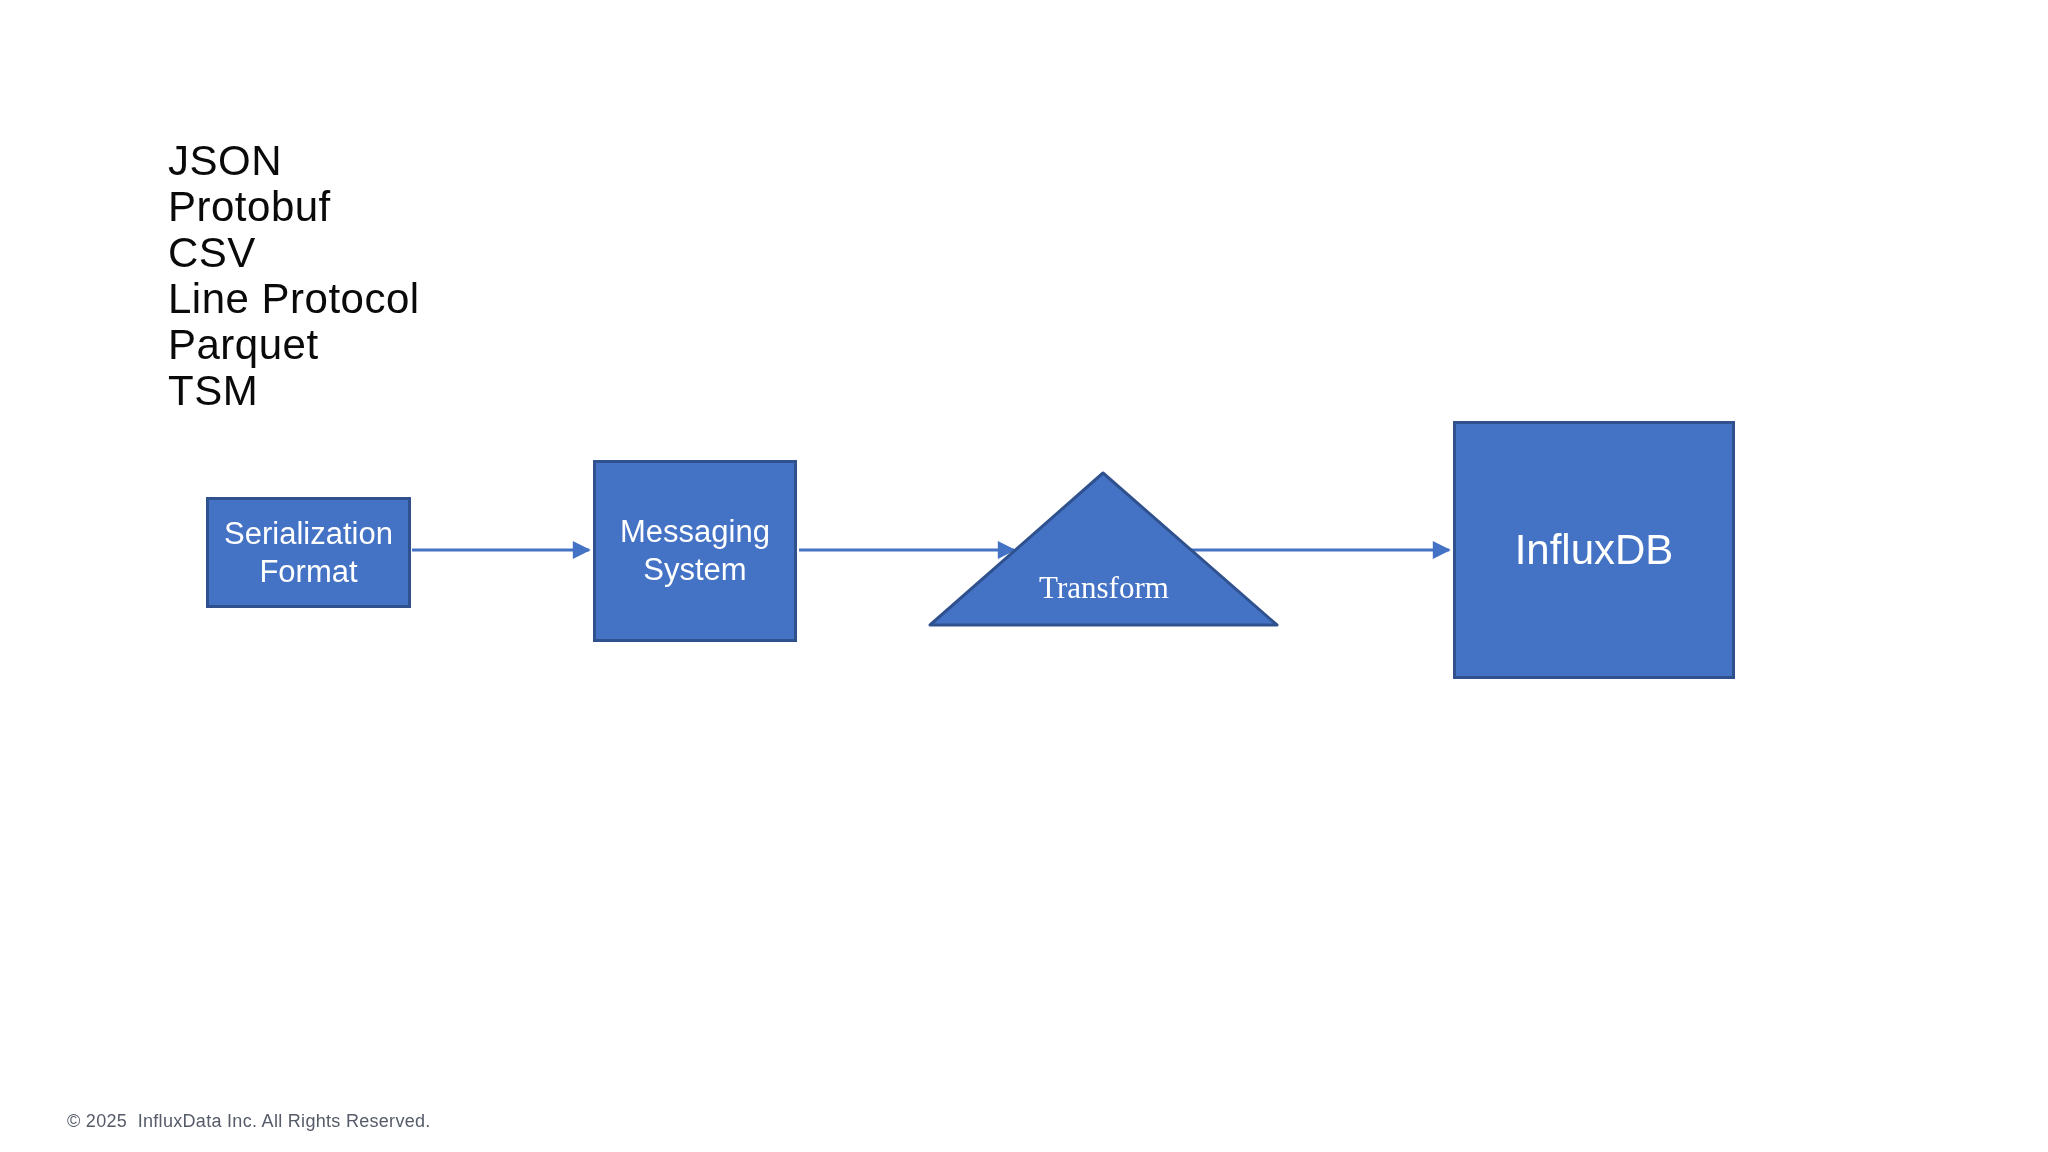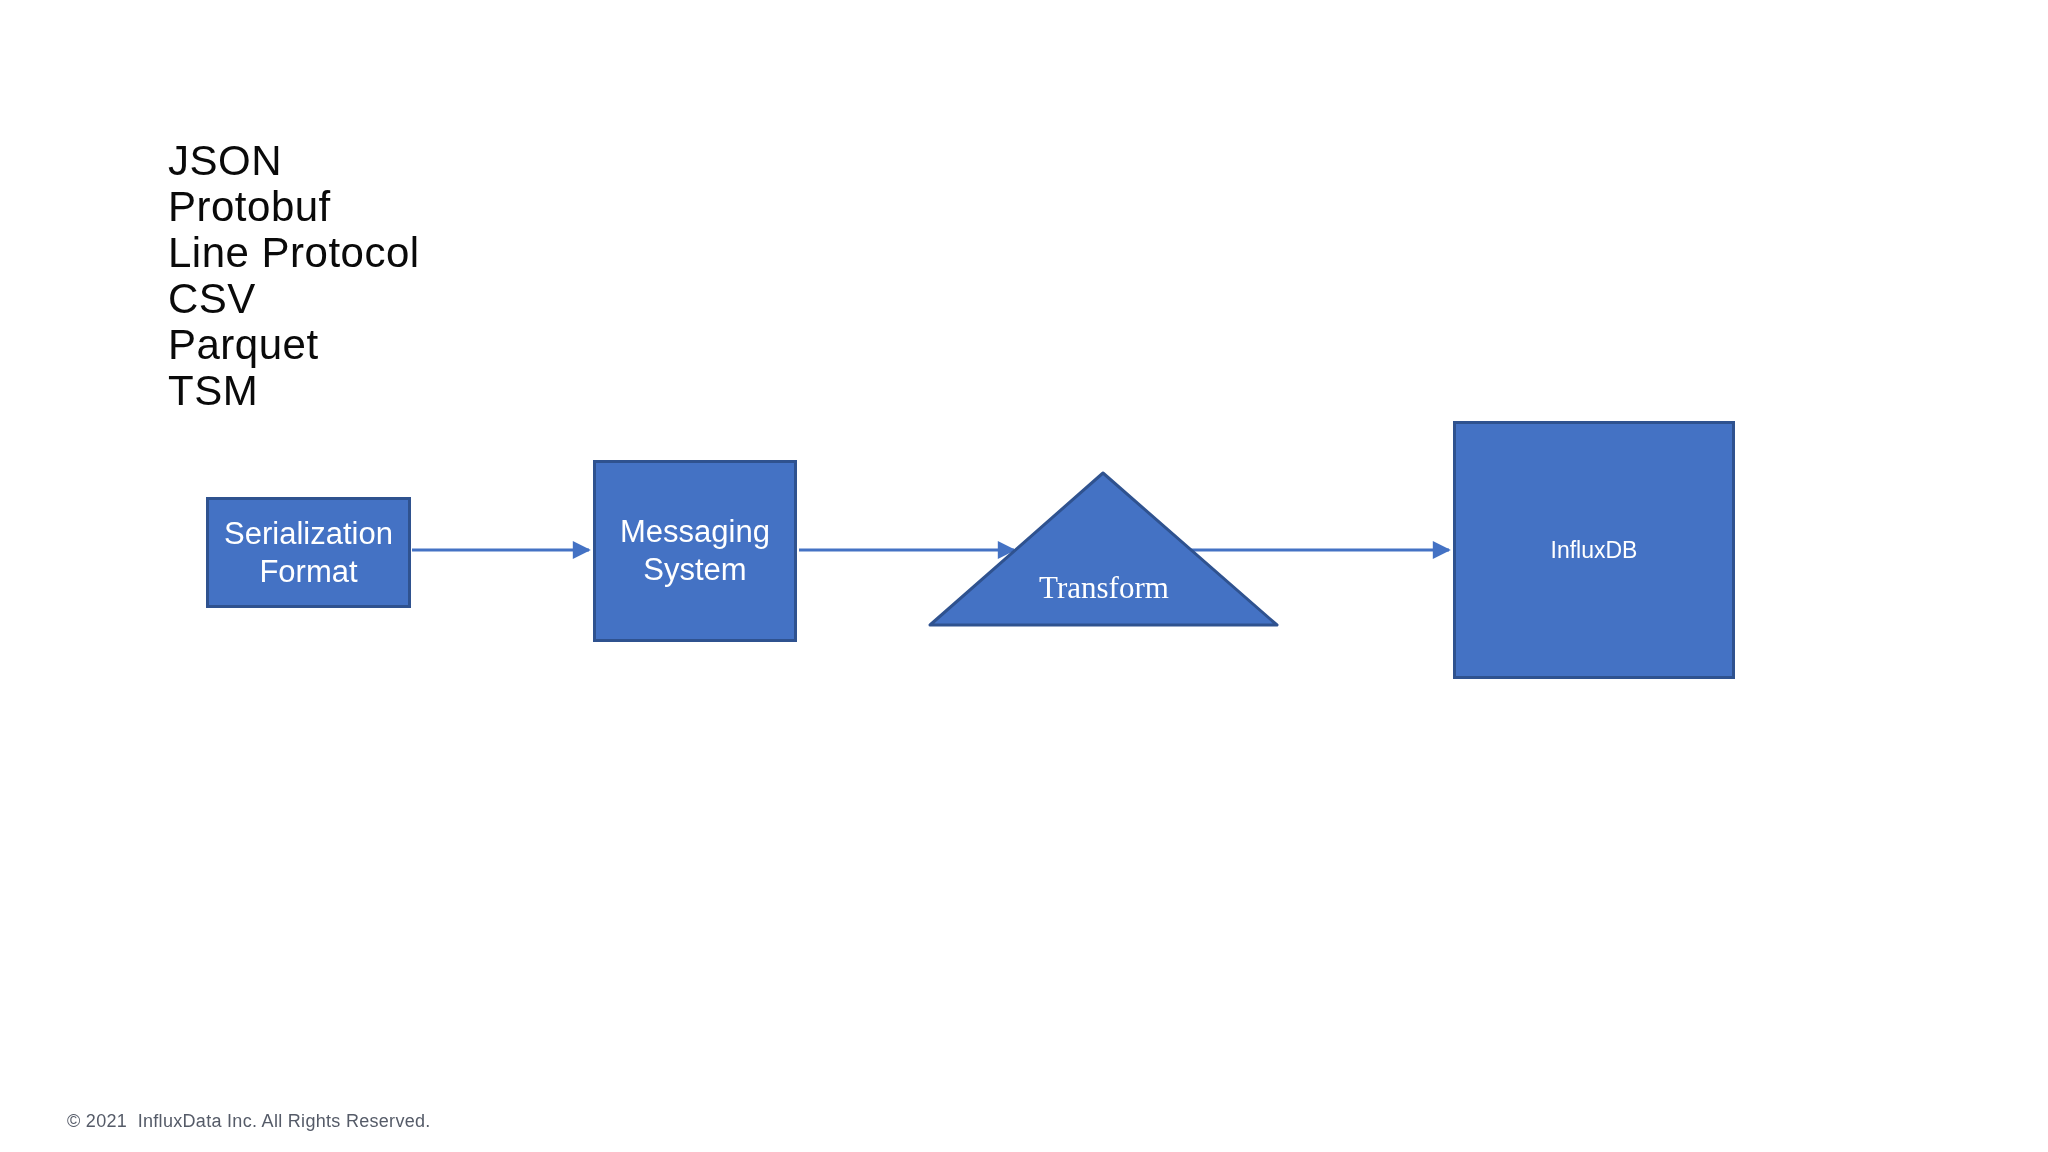--- a/index.html
+++ b/index.html
@@ -43,21 +43,21 @@
     color: #ffffff;
     display: flex;
     align-items: center;
     justify-content: center;
     text-align: center;
     font-size: 31px;
     line-height: 38px;
   }
   .node-serialization { left: 206px; top: 497px; width: 205px; height: 111px; }
   .node-messaging     { left: 593px; top: 460px; width: 204px; height: 182px; }
-  .node-influxdb      { left: 1453px; top: 421px; width: 282px; height: 258px; font-size: 23px; }
+  .node-influxdb      { left: 1453px; top: 421px; width: 282px; height: 258px; font-size: 42px; }
 
   
   .triangle-label {
     position: absolute;
     left: 954px;
     top: 570px;
     width: 300px;
     text-align: center;
     color: #ffffff;
     font-size: 31px;
@@ -77,22 +77,22 @@
   }
 </style>
 </head>
 <body>
 
 <div class="stage">
 
   <div class="format-list">
     <div>JSON</div>
     <div>Protobuf</div>
+    <div>CSV</div>
     <div>Line Protocol</div>
-    <div>CSV</div>
     <div>Parquet</div>
     <div>TSM</div>
   </div>
 
   <svg class="diagram-svg" width="2048" height="1152" viewBox="0 0 2048 1152">
     <defs>
       <marker id="arrowhead" viewBox="0 0 10 10" refX="9" refY="5" markerWidth="22" markerHeight="18" orient="auto" markerUnits="userSpaceOnUse">
         <path d="M0,0 L10,5 L0,10 z" fill="#4472c4"></path>
       </marker>
     </defs>
@@ -113,15 +113,15 @@
   <div class="node node-messaging">
     <span>Messaging System</span>
   </div>
 
   <div class="triangle-label">Transform</div>
 
   <div class="node node-influxdb">
     <span>InfluxDB</span>
   </div>
 
-  <div class="footer">© 2021  InfluxData Inc. All Rights Reserved.</div>
+  <div class="footer">© 2025  InfluxData Inc. All Rights Reserved.</div>
 
 </div>
 
 </body></html>

